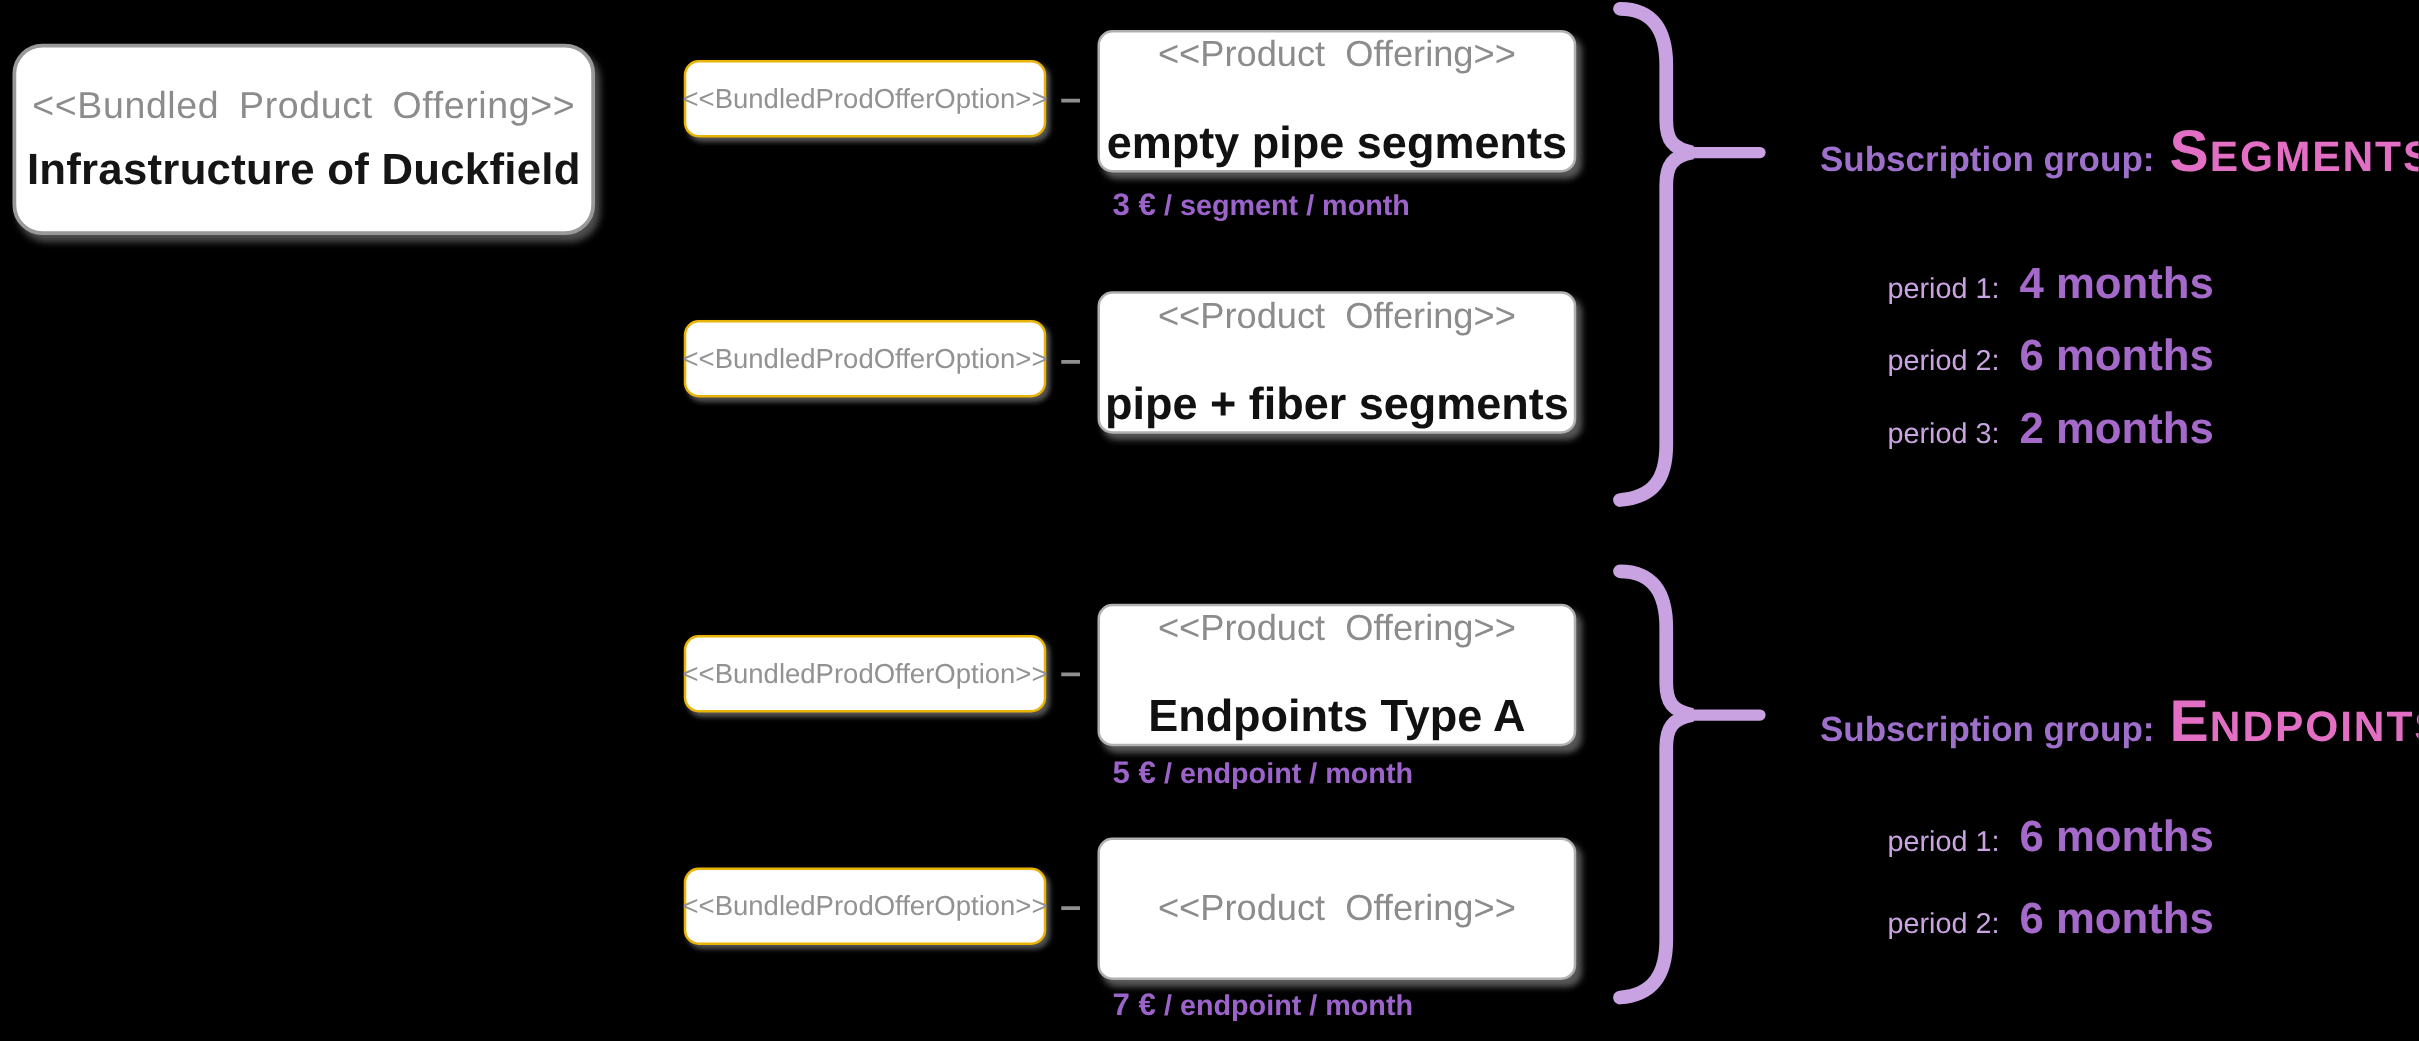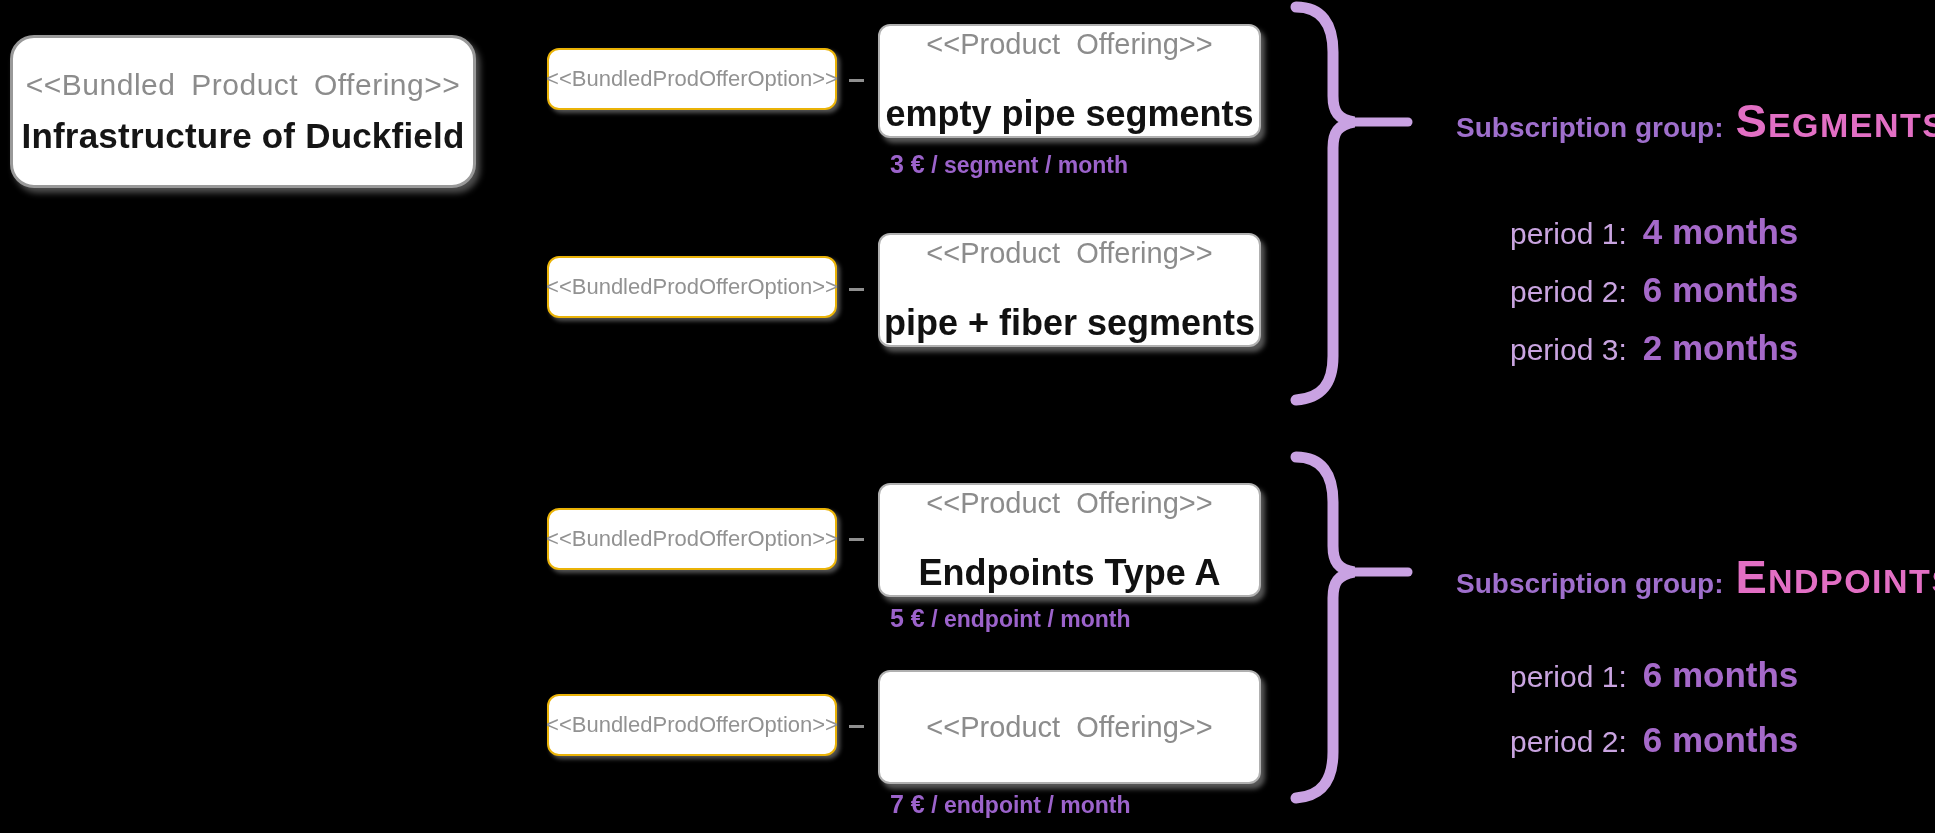--- a/index.html
+++ b/index.html
@@ -39,21 +39,21 @@
   .brace-svg{position:absolute;left:0;top:0;pointer-events:none;}
   .group-label{
     position:absolute;left:1445px;display:flex;align-items:baseline;white-space:nowrap;
   }
   .group-label .lbl{color:var(--grouplabel);font-size:28px;font-weight:bold;margin-right:12px;margin-left:11px;}
   .group-label .big{color:var(--groupname);font-size:47px;font-weight:bold;letter-spacing:1px;}
   .group-label .rest{color:var(--groupname);font-size:34px;font-weight:bold;letter-spacing:1.5px;}
   .period-row{
     position:absolute;left:1510px;display:flex;align-items:baseline;white-space:nowrap;
   }
-  .period-row .plbl{color:var(--periodlabel);font-size:30px;margin-right:16px;margin-top:28px;}
+  .period-row .plbl{color:var(--periodlabel);font-size:23px;margin-right:16px;margin-top:28px;}
   .period-row .pval{color:var(--periodvalue);font-size:35px;font-weight:bold;text-align:center;}
 </style>
 </head>
 <body>
 
 <div id="canvas">
 
   <div class="box bundle-box">
     <div class="bundle-stereotype">&lt;&lt;Bundled Product Offering&gt;&gt;</div>
     <div class="bundle-name">Infrastructure of Duckfield</div>

